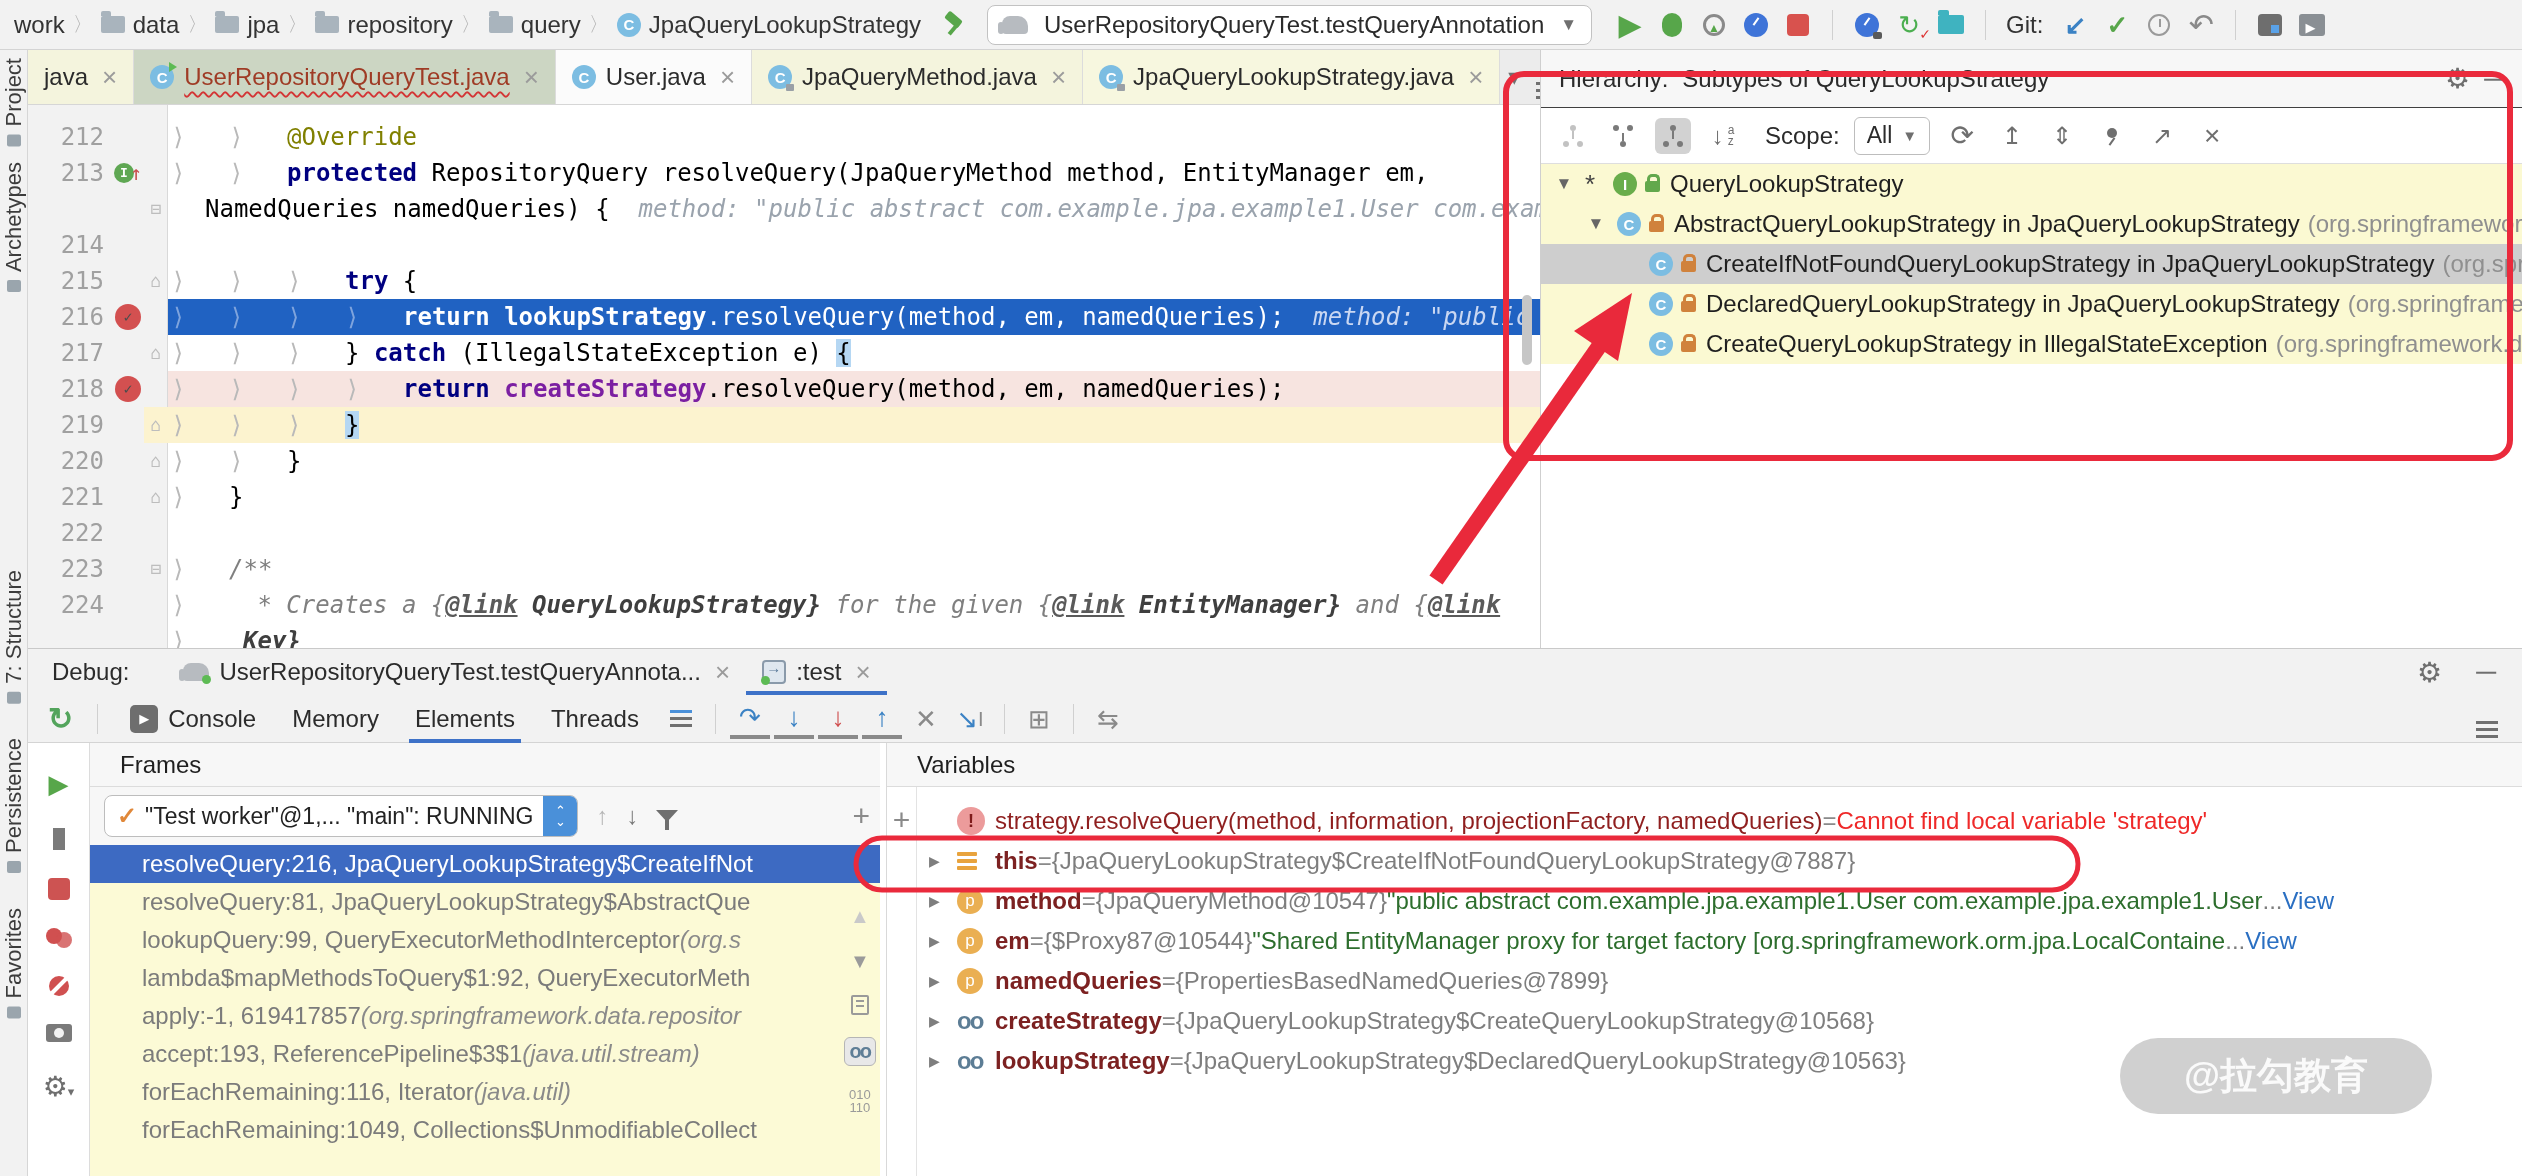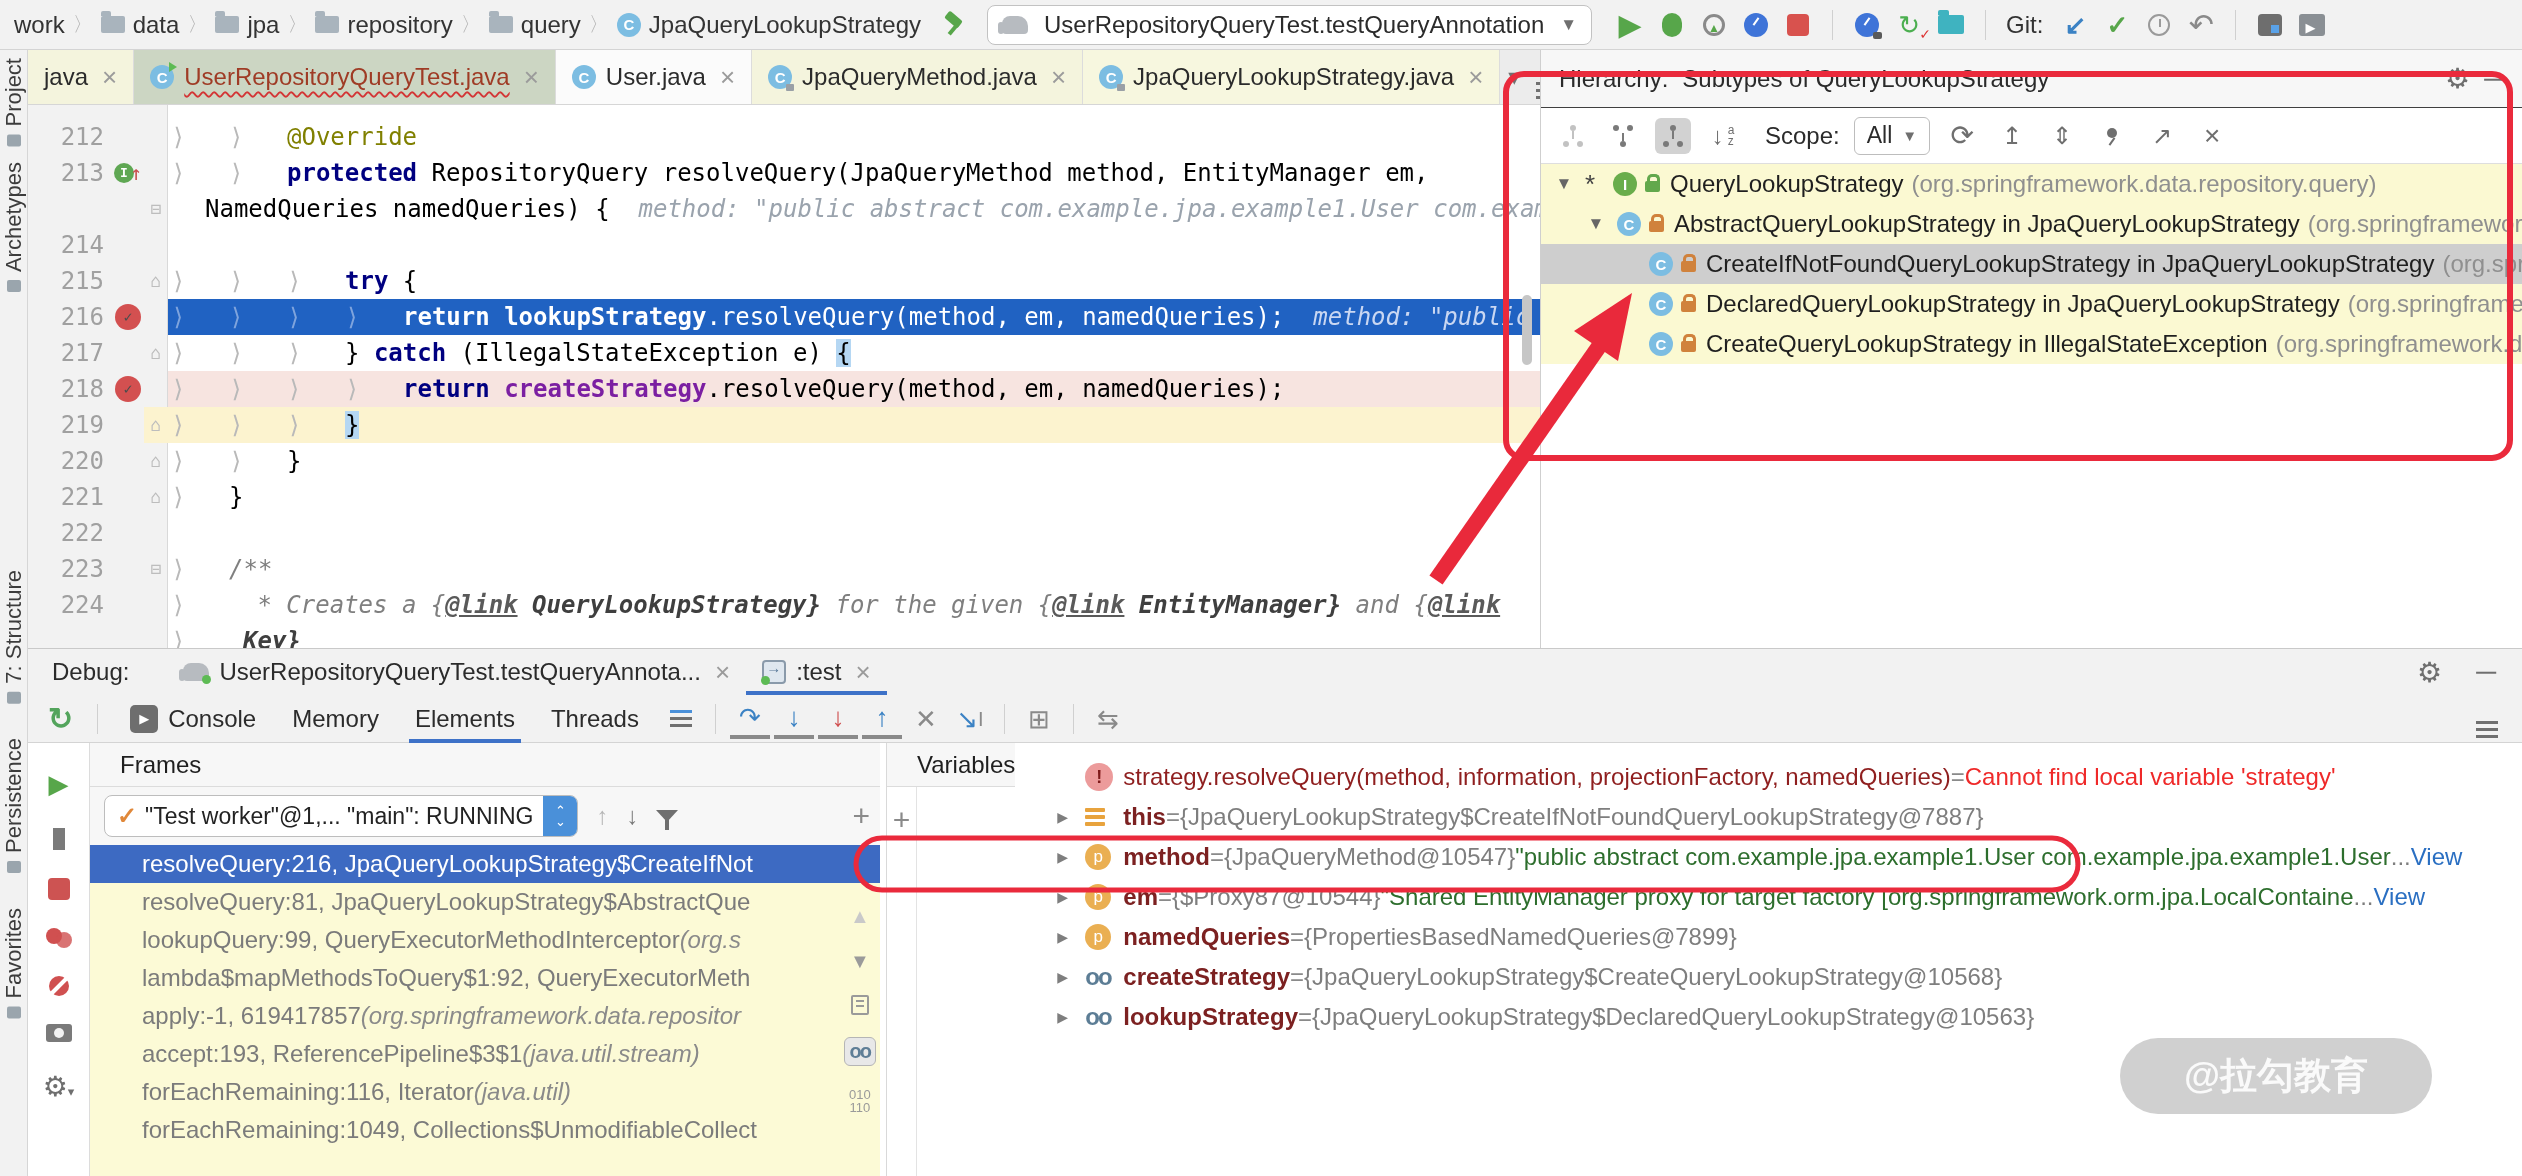--- a/index.html
+++ b/index.html
@@ -165,21 +165,21 @@
   #flist{flex:1;background:#fcfad6;overflow:hidden;position:relative}
   .frow{height:38px;display:flex;align-items:center;padding-left:52px;font-size:24px;color:#7b7b7b;white-space:nowrap;overflow:hidden}
   .frow.sel{background:#3d6ac2;color:#fff}
   .fpkg{font-style:italic;color:#8a8a8a}
   #fside{position:absolute;right:4px;top:60px;display:flex;flex-direction:column;align-items:center;gap:22px;color:#9a9a9a;font-size:20px}
   .copyico{width:18px;height:20px;border:2px solid #9a9a9a;border-radius:2px;position:relative}
   .copyico:before{content:"";position:absolute;left:3px;top:3px;width:8px;height:2px;background:#9a9a9a;box-shadow:0 5px 0 #9a9a9a}
   .oobox{border:1px solid #b5b5b5;background:#e8e8e8;border-radius:6px;padding:2px 5px;color:#5f7e96;font-weight:bold;font-size:20px;letter-spacing:-2px}
   .bits{font-size:13px;line-height:13px;color:#9a9a9a;text-align:center}
   
-  #vars{position:absolute;left:858px;top:94px;right:0;bottom:0;display:flex;flex-direction:row;overflow:hidden;border-left:1px solid #d9d9d9}
+  #vars{position:absolute;left:858px;top:94px;right:0;bottom:0;display:flex;flex-direction:column;overflow:hidden;border-left:1px solid #d9d9d9}
   #vgutter{position:absolute;left:0;top:44px;bottom:0;width:30px;border-right:1px solid #e3e3e3;display:flex;justify-content:center;padding-top:16px;color:#8a8a8a;font-size:30px}
   #vlist{flex:1;padding:14px 0 0 42px;overflow:hidden}
   .vrow{height:40px;display:flex;align-items:center;white-space:nowrap;overflow:hidden;font-size:24px}
   .varrow{width:28px;color:#7e7e7e;font-size:14px;flex:none}
   .vicoc{width:38px;flex:none;display:flex;align-items:center}
   .vico-err{width:28px;height:28px;border-radius:50%;background:#ec9b9b;color:#7e1a1a;font-weight:bold;font-size:18px;display:flex;align-items:center;justify-content:center}
   .bars3{width:20px;height:4px;background:#e8a33d;box-shadow:0 7px 0 #e8a33d,0 14px 0 #e8a33d;margin-top:-14px;border-radius:1px}
   .vico-p{width:26px;height:26px;border-radius:50%;background:#eaaf52;color:#fff;font-size:17px;display:flex;align-items:center;justify-content:center}
   .vico-oo{color:#5c7d95;font-weight:bold;font-size:24px;letter-spacing:-2px}
   .sx-ex{color:#8f1f1f}
@@ -488,21 +488,20 @@
     <span class="hico">↗</span>
     <span class="hico" style="font-size:28px">×</span>
   </div>
   <div id="htree">
       <div class="hrow" style="padding-left: 10px;">
         <span class="hchev">▼</span>
         <span class="hstar">*</span>
         <span class="cicon sm iface">I</span>
         <span class="mlock green"></span>
         <span class="hlabel">QueryLookupStrategy</span>
-        <span class="hpkg"> (org.springframework.data.repository.query)</span>
       </div>
       <div class="hrow" style="padding-left: 42px;">
         <span class="hchev">▼</span>
         <span class="cicon sm">C</span>
         <span class="mlock orange"></span>
         <span class="hlabel">AbstractQueryLookupStrategy in JpaQueryLookupStrategy</span>
         <span class="hpkg"> (org.springframework.data.jpa.repository.query)</span>
       </div>
       <div class="hrow sel" style="padding-left: 74px;">
         <span class="hchev"></span>

